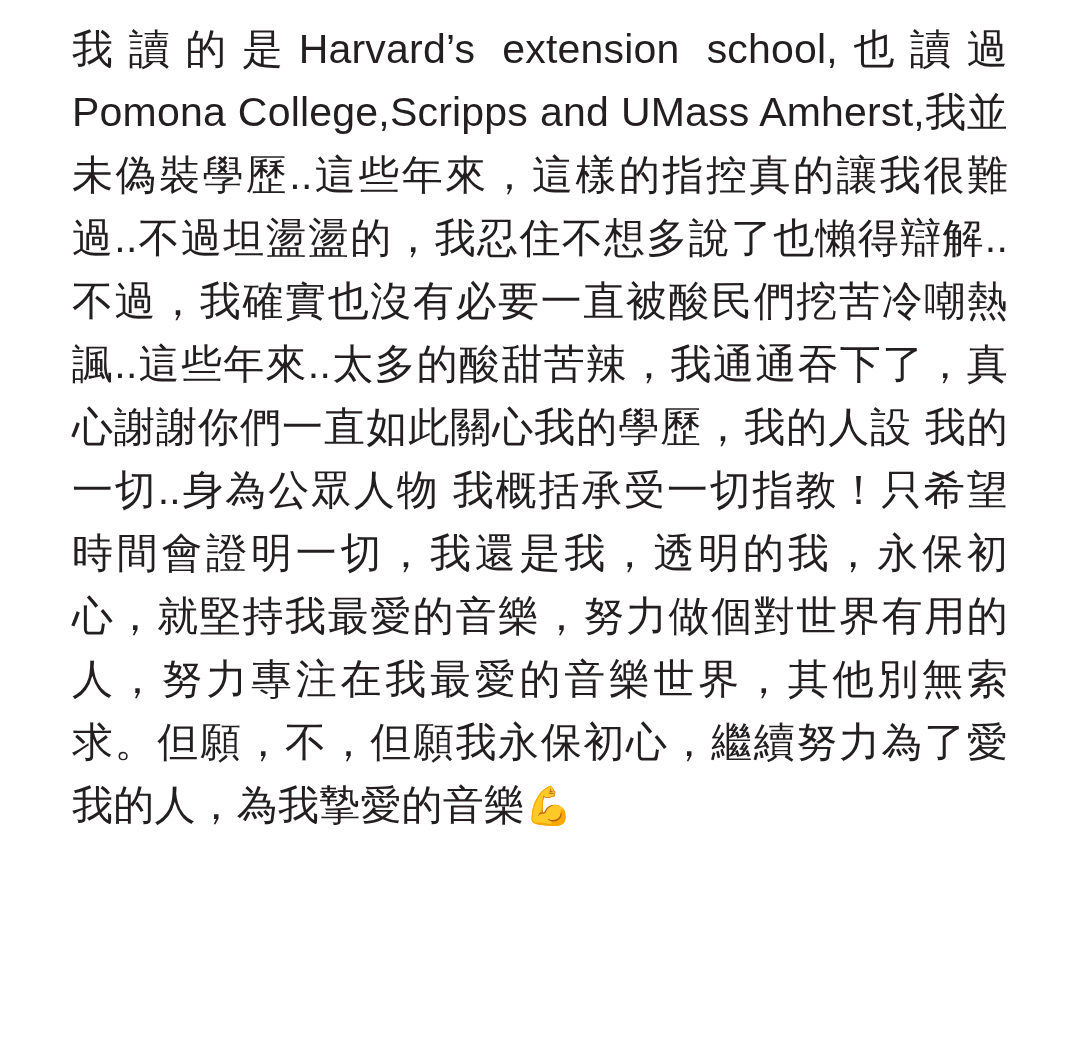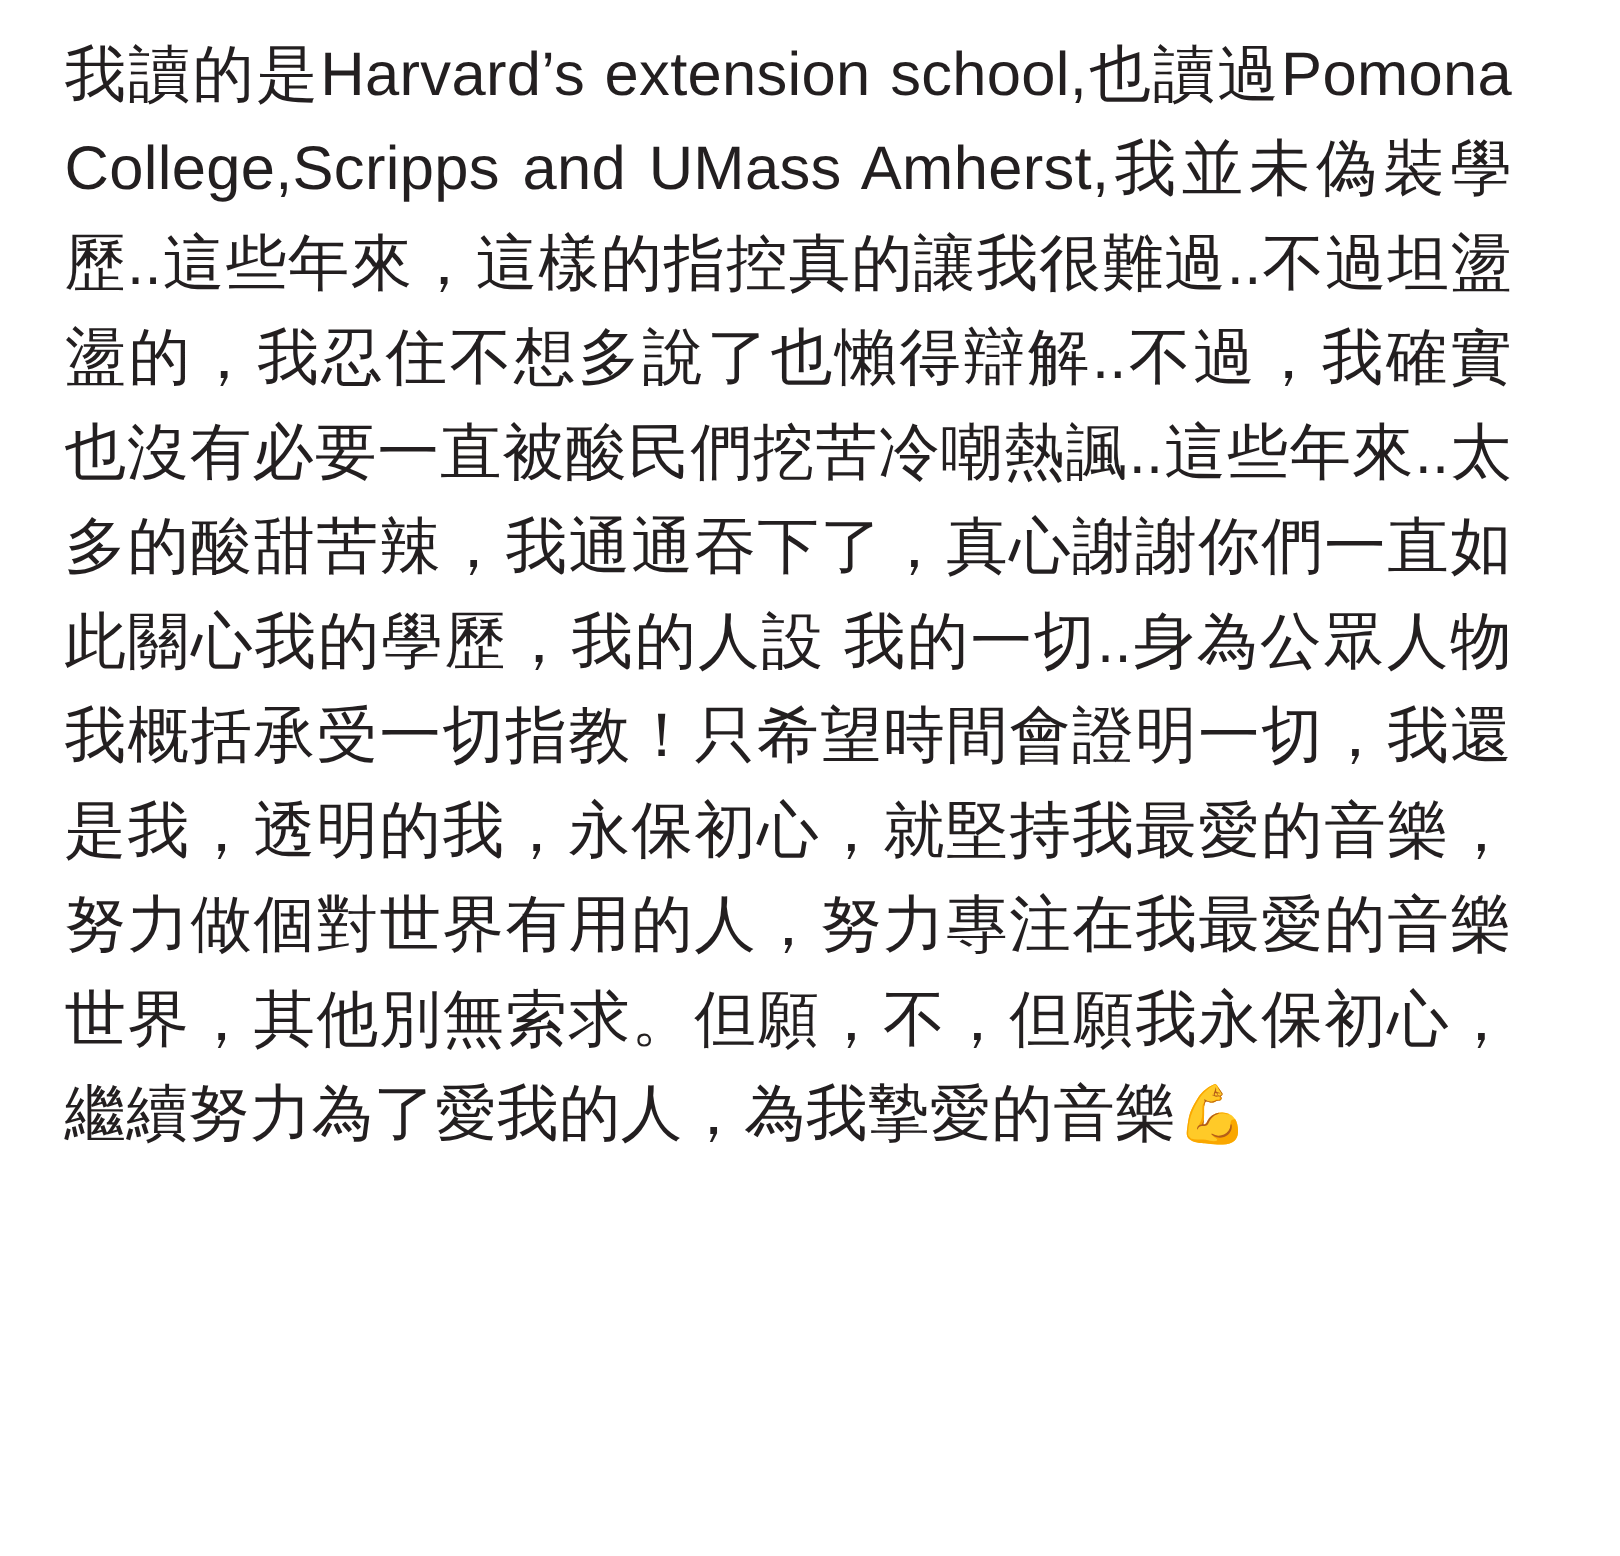--- a/index.html
+++ b/index.html
@@ -11,21 +11,21 @@
     height: 1037px;
     background: #ffffff;
     font-family: "Liberation Sans", "DejaVu Sans", sans-serif;
     overflow: hidden;
   }
   .page {
     box-sizing: border-box;
     width: 1080px;
     height: 1037px;
     background: #ffffff;
-    padding: 18px 72px 18px 43px;
+    padding: 18px 72px 18px 72px;
     display: block;
   }
   .statement {
     font-family: "Liberation Sans", "DejaVu Sans", sans-serif;
     font-size: 41px;
     line-height: 63px;
     color: #231f20;
     letter-spacing: 0.2px;
     text-align: justify;
     text-justify: inter-character;

